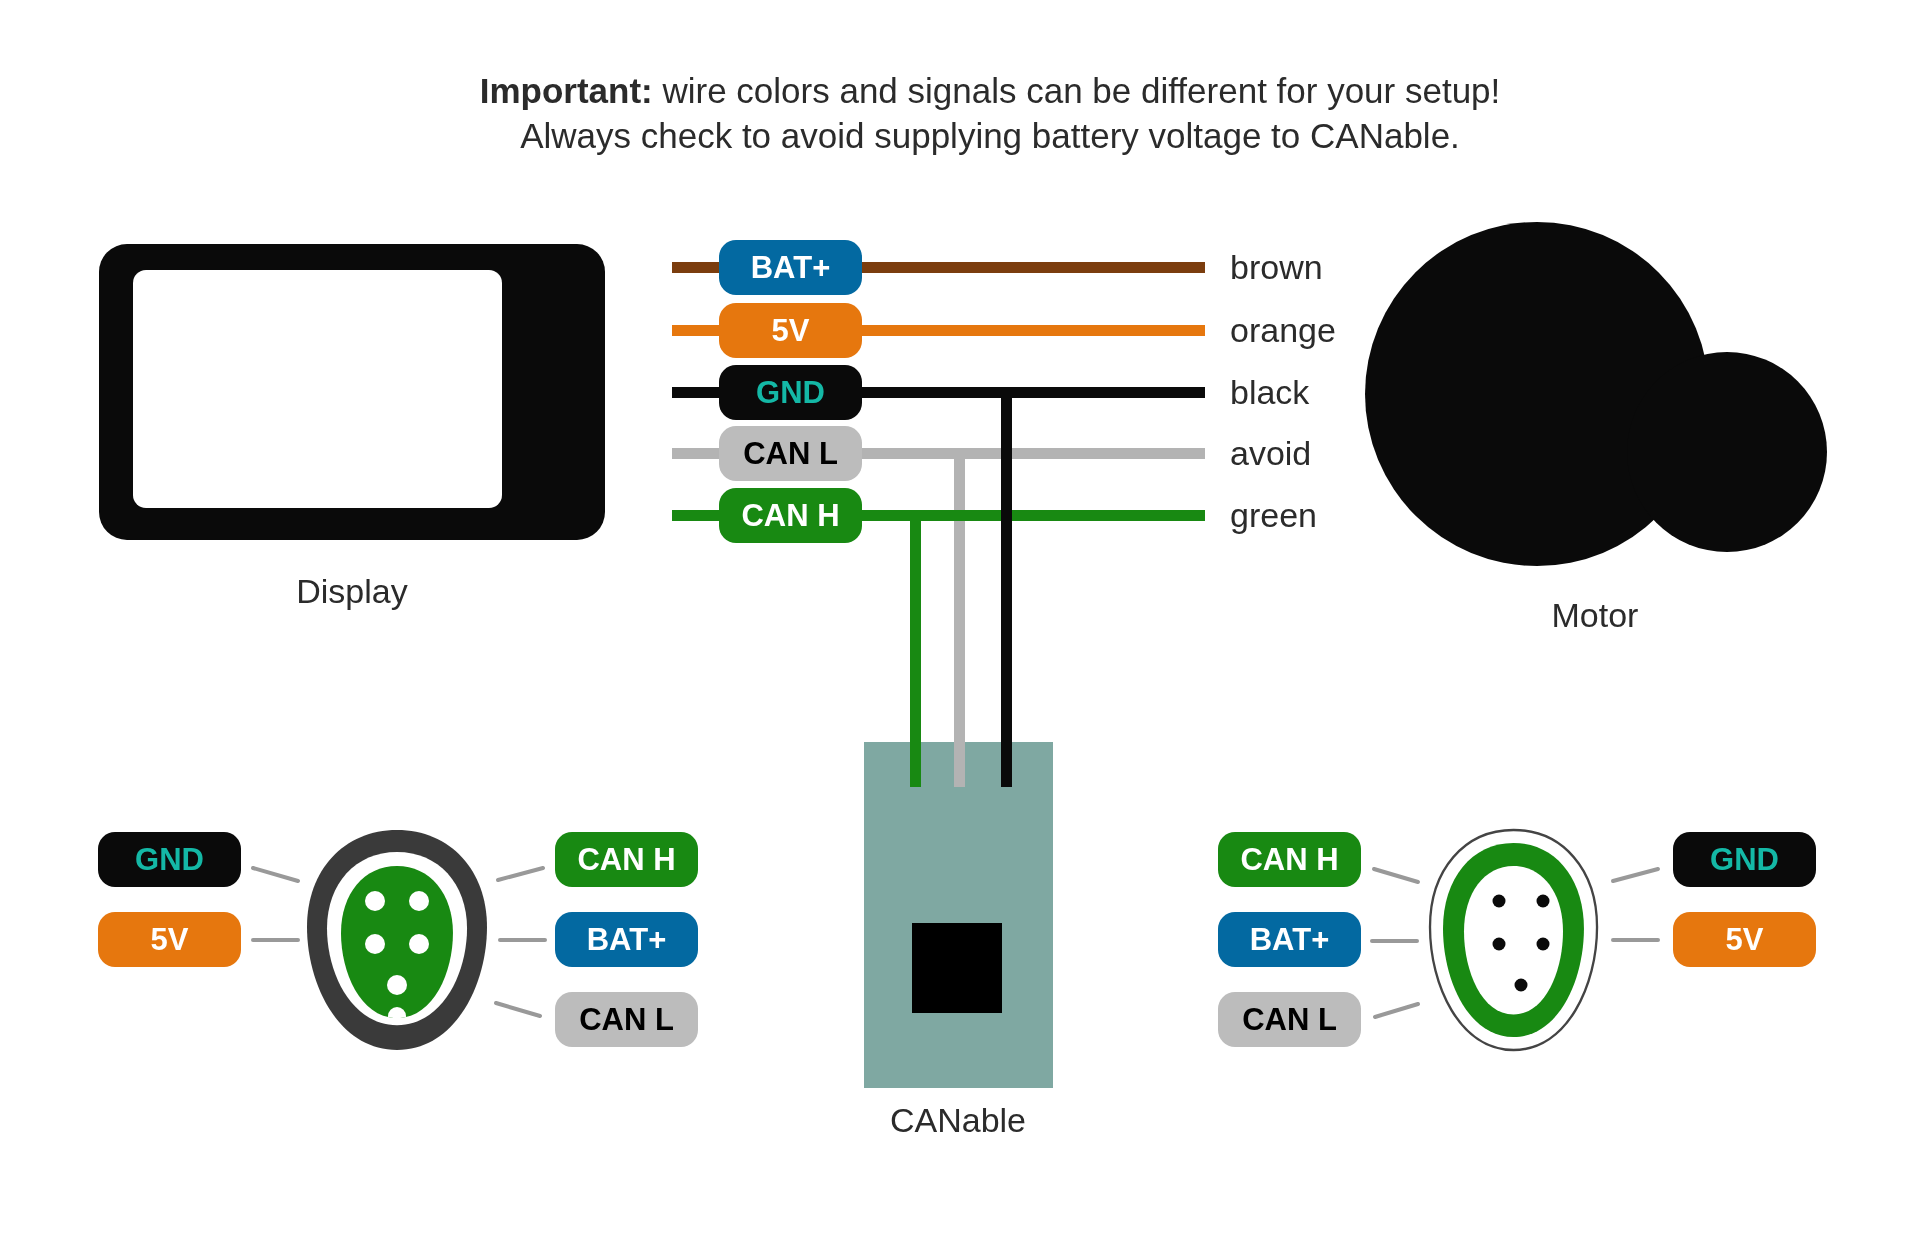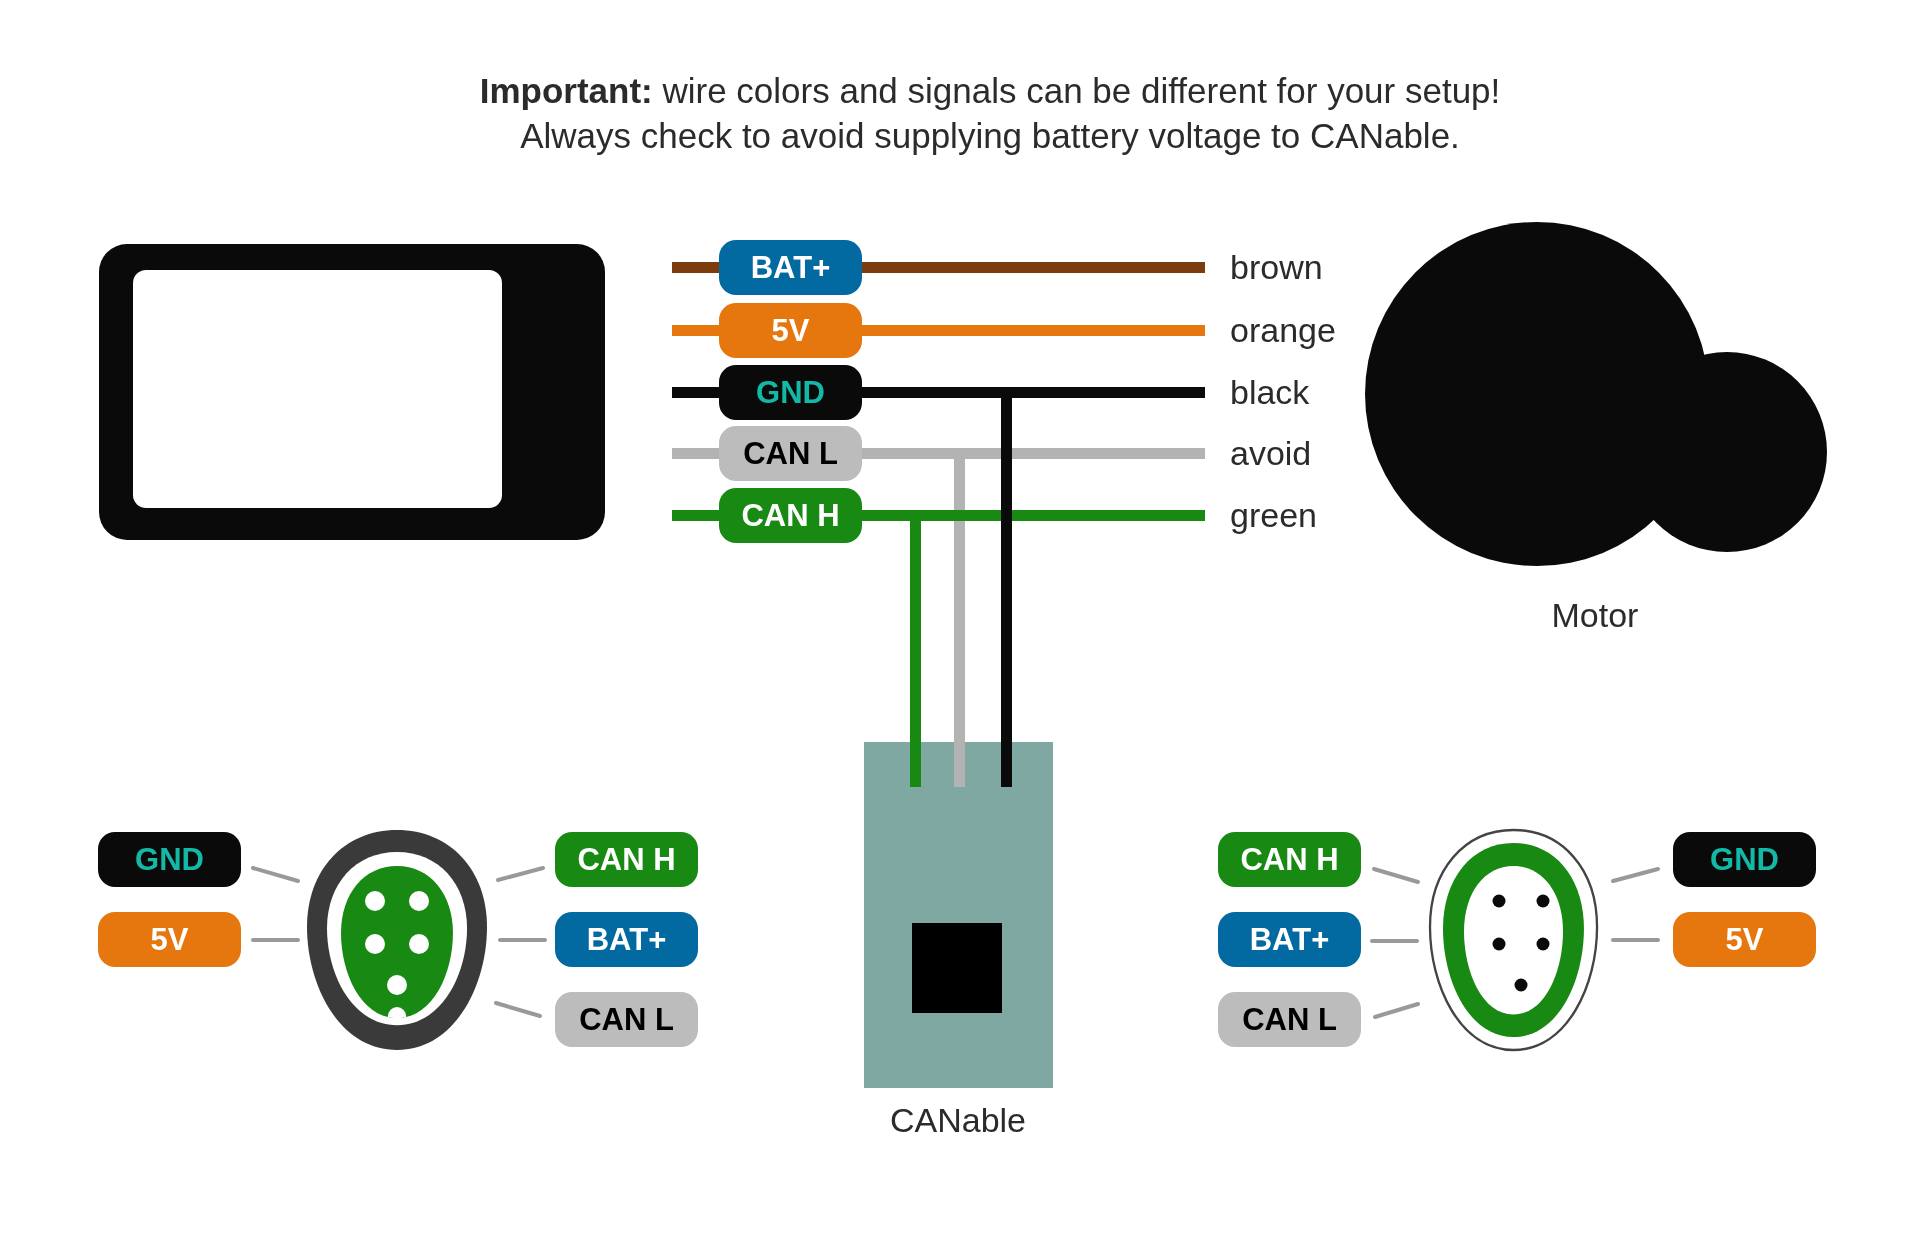--- a/index.html
+++ b/index.html
@@ -45,20 +45,21 @@
 <div id="stage">
 
   <div class="abs" id="title">
     <div><b>Important:</b><span> wire colors and signals can be different for your setup!</span></div>
     <div>Always check to avoid supplying battery voltage to CANable.</div>
   </div>
 
   <div class="abs" id="display-body">
     <div id="display-screen"></div>
   </div>
+  <div class="dev-label" style="left:212px;top:572px;">Display</div>
 
   <div class="motor-circle" style="left:1365px;top:222px;width:344px;height:344px;"></div>
   <div class="motor-circle" style="left:1627px;top:352px;width:200px;height:200px;"></div>
   <div class="dev-label" style="left:1455px;top:596px;">Motor</div>
 
   <div class="abs" id="canable-board">
     <div id="canable-chip"></div>
   </div>
   <div class="dev-label" style="left:818px;top:1101px;">CANable</div>
 

